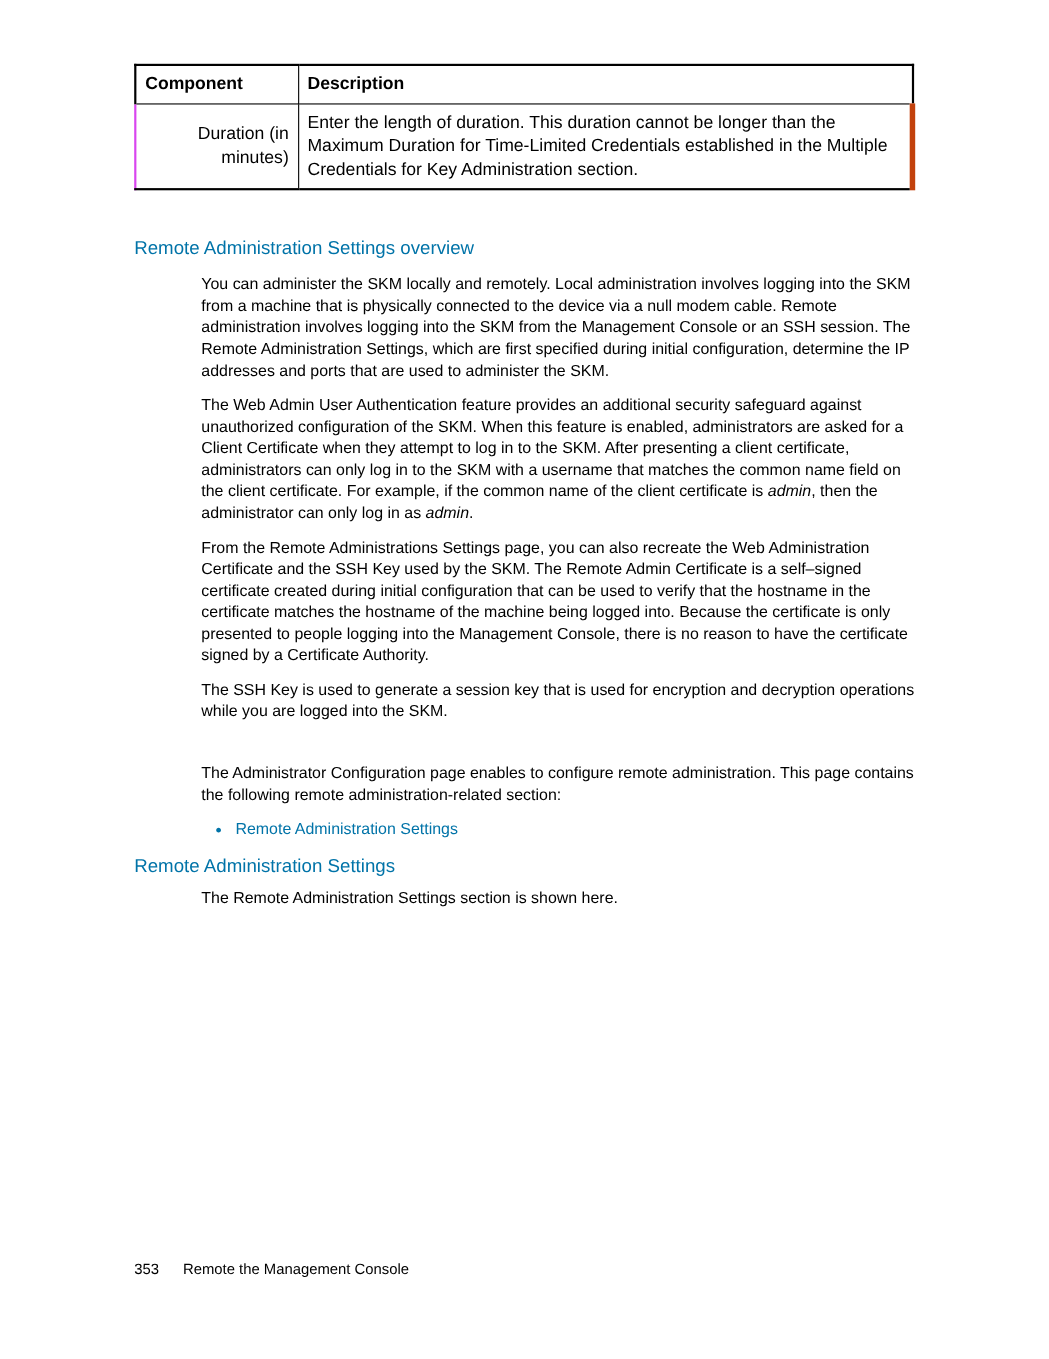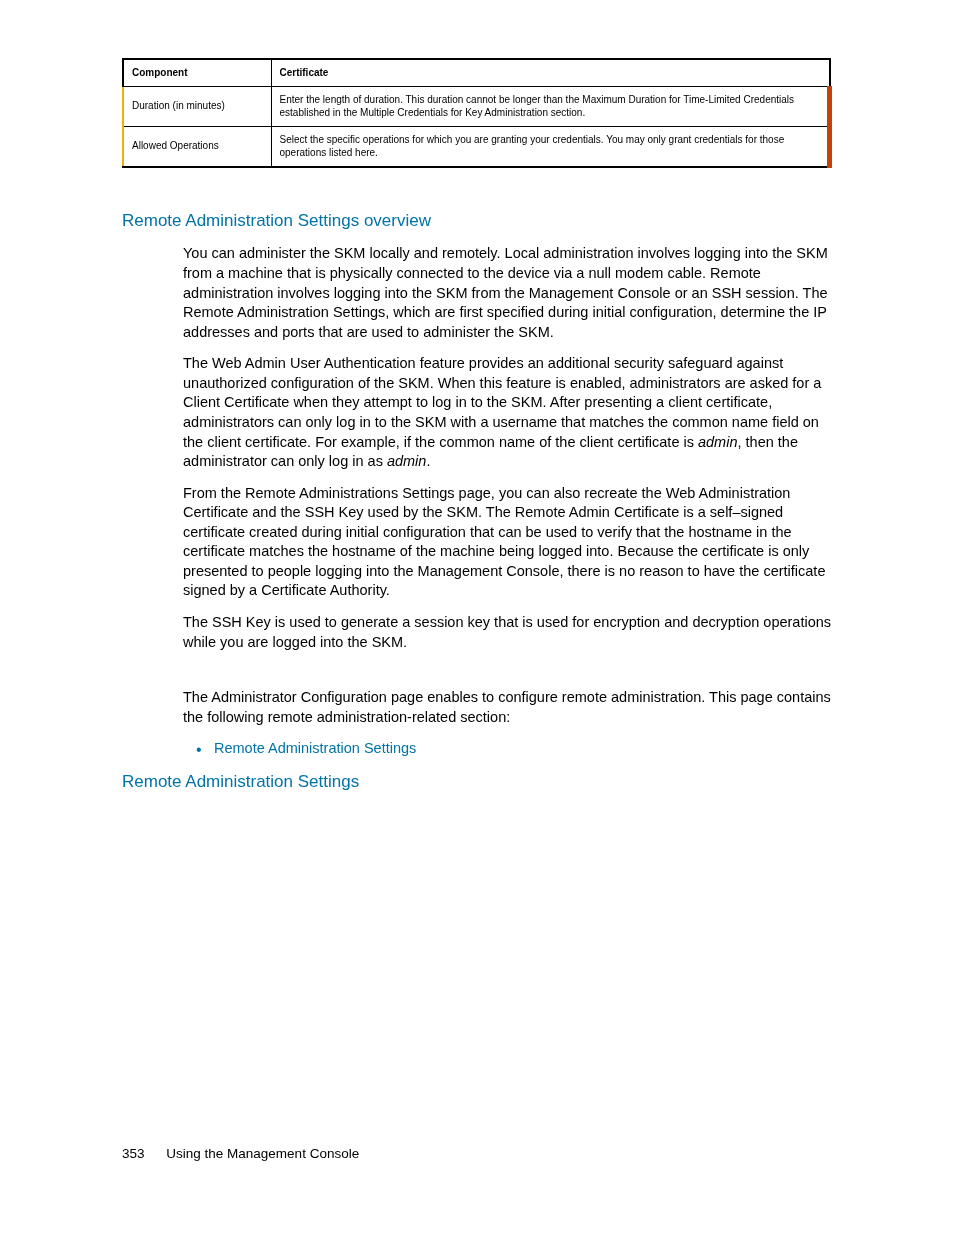--- a/index.html
+++ b/index.html
@@ -24,34 +24,35 @@
       border-collapse: collapse;
       width: 100%;
       margin-bottom: 42px;
     }
     table th,
     table td {
       border: 1px solid #000;
       padding: 6px 8px;
       text-align: left;
       vertical-align: middle;
-      font-size: 10px;
+      font-size: 16px;
     }
     table th {
       font-weight: bold;
       border-top: 2px solid #000;
     }
     table thead th:first-child {
       border-left: 2px solid #000;
     }
     table thead th:last-child {
       border-right: 2px solid #000;
     }
     table tbody td:first-child {
-      border-left: 2px solid #eab308;
+      border-left: 2px solid #d946ef;
+      text-align: right;
     }
     table tbody td:last-child {
       border-right: 5px solid #c2410c;
     }
     table tbody tr:last-child td {
       border-bottom: 2px solid #000;
     }
     .col-comp {
       width: 148px;
     }
@@ -117,31 +118,27 @@
 
 <div class="page-content">
   <table>
     <colgroup>
       <col class="col-comp">
       <col>
     </colgroup>
     <thead>
       <tr>
         <th>Component</th>
-        <th>Certificate</th>
+        <th>Description</th>
       </tr>
     </thead>
     <tbody>
       <tr>
         <td>Duration (in minutes)</td>
         <td>Enter the length of duration. This duration cannot be longer than the Maximum Duration for Time-Limited Credentials established in the Multiple Credentials for Key Administration section.</td>
-      </tr>
-      <tr>
-        <td>Allowed Operations</td>
-        <td>Select the specific operations for which you are granting your credentials. You may only grant credentials for those operations listed here.</td>
       </tr>
     </tbody>
   </table>
 
   <div class="section">
     <h2>Remote Administration Settings overview</h2>
 
     <p class="body-text indent">You can administer the SKM locally and remotely. Local administration involves logging into the SKM from a machine that is physically connected to the device via a null modem cable. Remote administration involves logging into the SKM from the Management Console or an SSH session. The Remote Administration Settings, which are first specified during initial configuration, determine the IP addresses and ports that are used to administer the SKM.</p>
 
     <p class="body-text indent"><span>The Web Admin User Authentication feature provides an additional security safeguard against unauthorized configuration of the SKM. When this feature is enabled, administrators are asked for a Client Certificate when they attempt to log in to the SKM. After presenting a client certificate, administrators can only log in to the SKM with a username that matches the common name field on the client certificate. For example, if the common name of the client certificate is </span><span class="italic">admin</span><span>, then the administrator can only log in as </span><span class="italic">admin</span><span>.</span></p>
@@ -154,19 +151,20 @@
   <div class="section">
 
     <p class="body-text indent">The Administrator Configuration page enables to configure remote administration. This page contains the following remote administration-related section:</p>
 
     <ul class="bullet-list">
       <li><span class="link-color">Remote Administration Settings</span></li>
     </ul>
 
     <h3>Remote Administration Settings</h3>
 
+    <p class="body-text indent">The Remote Administration Settings section is shown here.</p>
   </div>
 </div>
 
 <div class="footer">
   <span class="page-num">353</span>
-  <span>Using the Management Console</span>
+  <span>Remote the Management Console</span>
 </div>
 
 </body></html>

